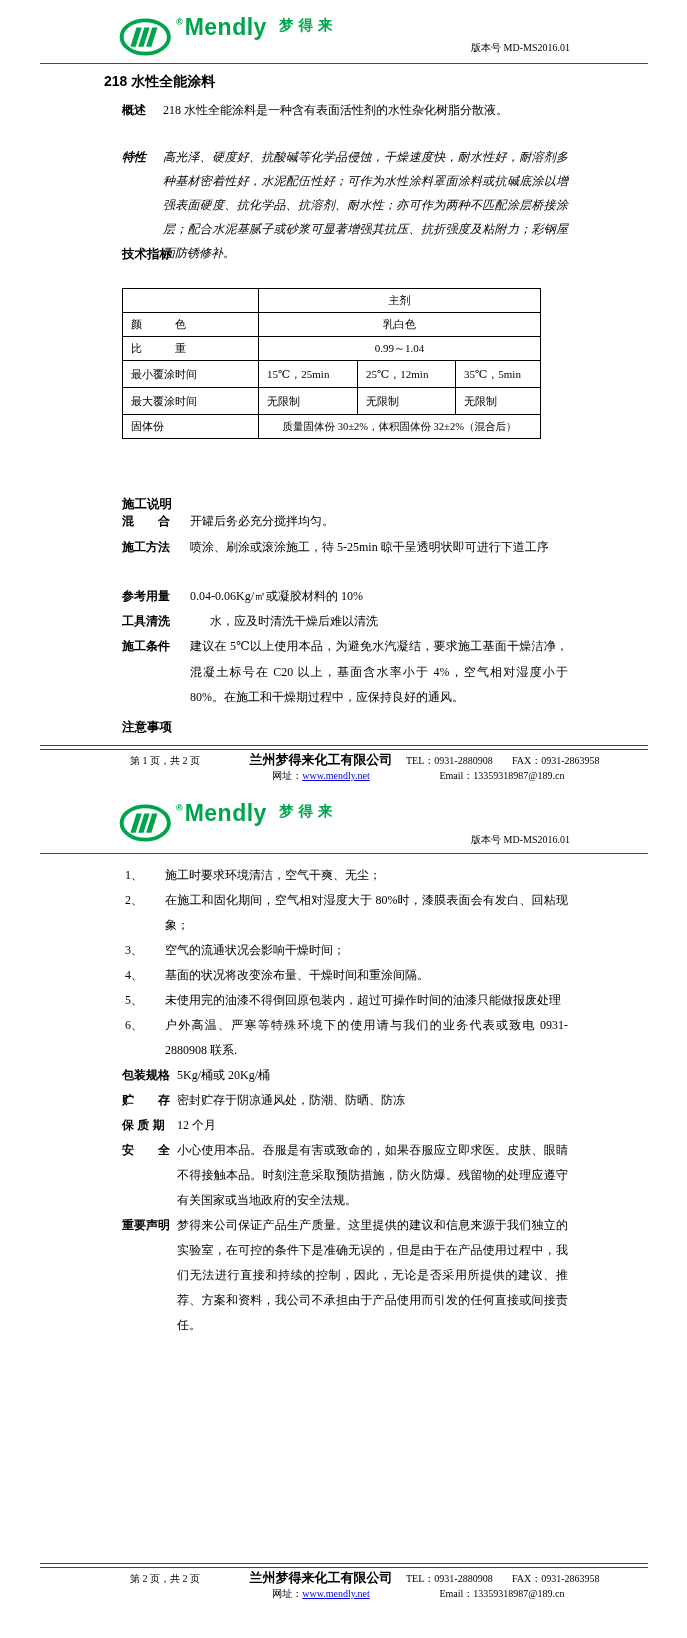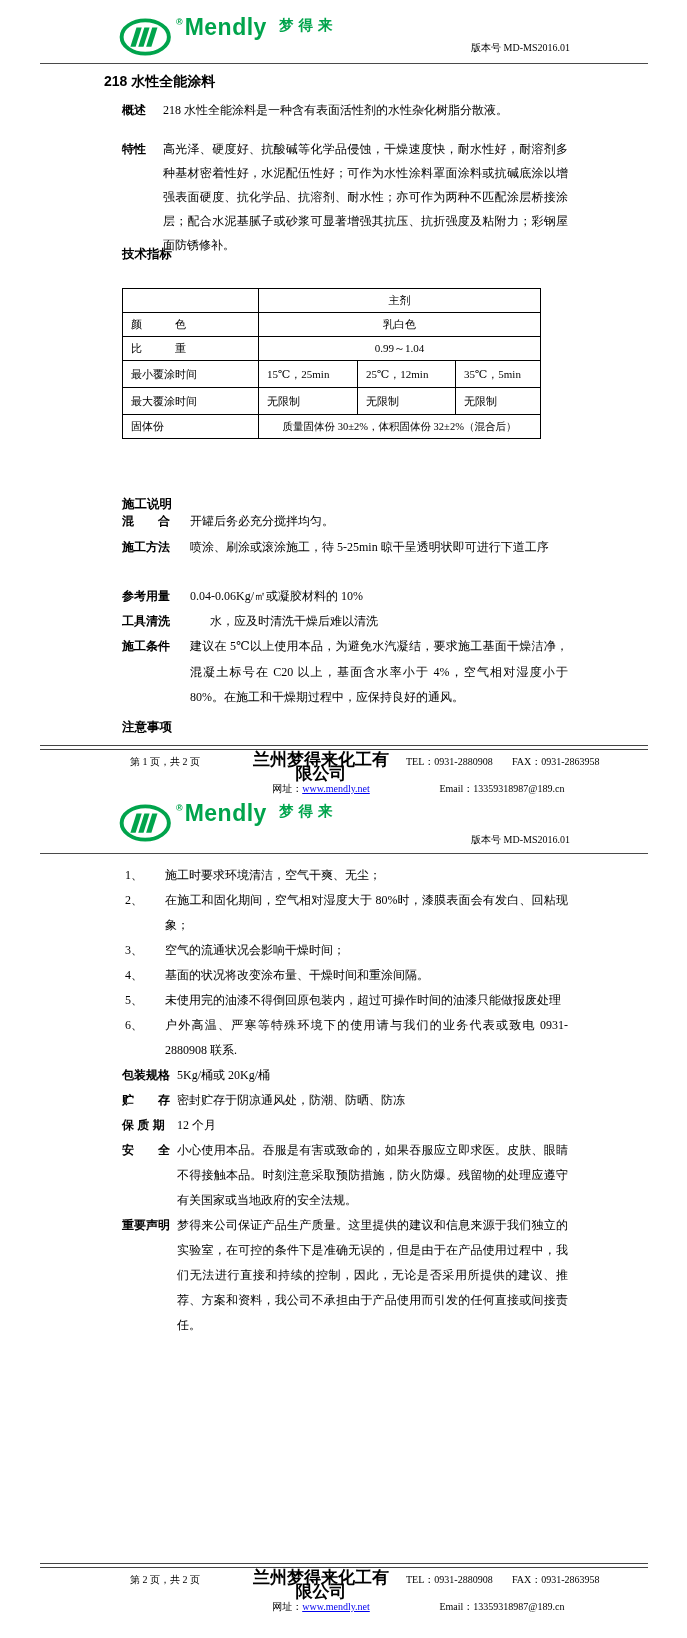--- a/index.html
+++ b/index.html
@@ -31,21 +31,21 @@
            font-family:"Liberation Sans",sans-serif; }
   .sec-heading { position:absolute; left:122px; font-size:12.5px; font-weight:bold;
                  font-family:"Liberation Sans",sans-serif; }
   #h-tech { top:236px; } #h-constr { top:486px; } #h-notes { top:709px; }
 
   .flexrow { position:absolute; left:122px; width:446px; display:flex; font-size:12px; line-height:25px; }
   .lbl { font-weight:bold; font-family:"Liberation Sans",sans-serif; }
   .w41 { flex:0 0 41px; } .w68 { flex:0 0 68px; } .w55 { flex:0 0 55px; }
   .jtext { flex:1; text-align:justify; }
   #ov { top:101px; line-height:19px; }
-  #ft { top:137px; line-height:24px; }
+  #ft { top:145px; line-height:24px;font-style:italic; }
   #c0 { top:509px; } #c1r { top:534px; line-height:27px; } #c2r { top:584px; }
   #c3r { top:609px;gap:20px; } #c4r { top:634px; line-height:25.5px; }
 
   
   .spec { position:absolute; top:288px; left:122px; border-collapse:collapse;
           table-layout:fixed; font-size:11px; }
   .spec td { border:1px solid #000; height:24px; padding:1px 8px; overflow:hidden; }
   .spec tr.tall td { height:27px; }
   .spec .ctr { text-align:center; }
   .spec .nowrap { white-space:nowrap; text-align:center; font-size:10.5px; }
@@ -55,21 +55,21 @@
   .li, .kv { display:flex; }
   .num { flex:0 0 43px; padding-left:3px; }
   .li .jtext, .kv .jtext { text-align:justify; }
 
   
   .footer { position:absolute; left:40px; right:39px; font-size:10px; }
   #page1 .footer { top:745px; } #page2 .footer { top:762px;margin-top:12px; }
   .frules { border-top:1px solid #444; border-bottom:1px solid #444; height:5px; margin-bottom:3px; }
   .frow { display:flex; align-items:baseline; }
   .fcol-page { flex:0 0 206px; padding-left:90px; }
-  .fcol-co { flex:0 0 150px; text-align:center; font-weight:bold; font-size:17px;
+  .fcol-co { flex:0 0 150px; text-align:center; font-weight:bold; font-size:13px;
              font-family:Liberation Sans, sans-serif; line-height:14px; }
   .fcol-tel { flex:0 0 116px; padding-left:10px; }
   .fcol-fax { flex:1; }
   .fcol-email { flex:1; text-align:center; padding-right:40px; }
   .weblink { color:var(--link); text-decoration:underline; }
   .frow2 { margin-top:1px; }
 </style>
 </head>
 <body>
 

